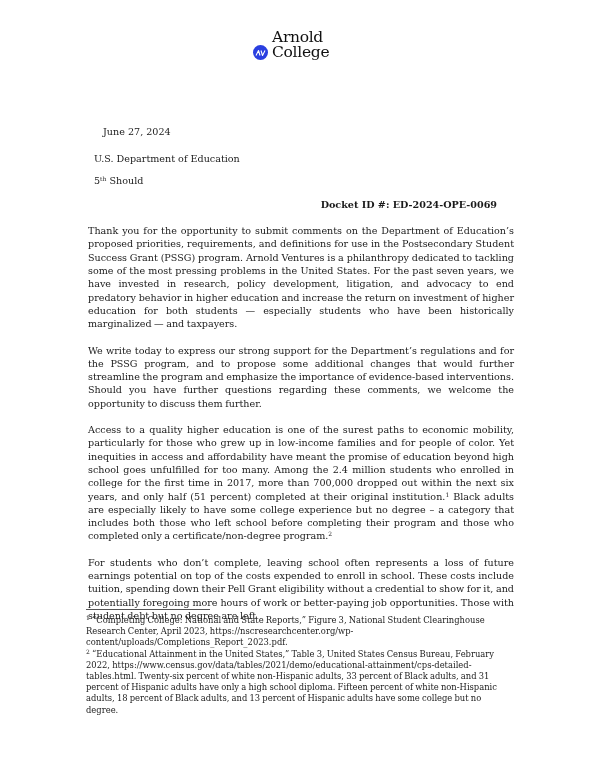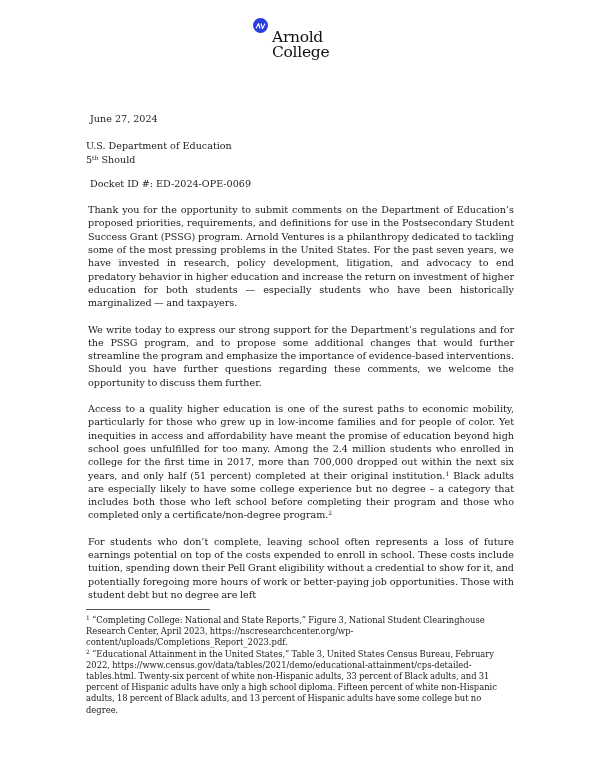--- a/index.html
+++ b/index.html
@@ -1,28 +1,28 @@
 <!DOCTYPE html>
 <html><head>
   <meta charset="utf-8">
   <style>
     html, body { margin: 0; padding: 0; background: #ffffff; }
     body { width: 600px; height: 776px; position: relative; overflow: hidden;
            font-family: "DejaVu Serif", "Liberation Serif", serif; color: #1a1a1a; }
     .page { position: absolute; left: 0; top: 0; width: 600px; height: 776px; }
-    .logo { position: absolute; left: 253px; top: 30px; display: flex; align-items: flex-start; }
+    .logo { position: absolute; left: 253px; top: 30px; display: flex; align-items: flex-end; }
     .logo-mark { width: 15px; height: 15px; border-radius: 50%; background: #2a3fe0;
                  display: flex; align-items: center; justify-content: center; margin-right: 4px; margin-top: -12px; }
     .logo-mark svg { width: 11px; height: 8px; }
     .logo-text { font-family: "DejaVu Serif", serif; font-size: 15.5px; line-height: 15px; color: #111; letter-spacing: -0.3px; }
     .content { position: absolute; left: 86px; top: 108px; width: 428px; font-size: 9.6px; line-height: 13.3px; }
-    .block { margin: 4px; }
+    .block { margin: 17px; }
     .date { margin-bottom: 14px; }
-    .address p { margin: 0; }
-    .docket { font-weight: normal; margin-top: 11px; margin-bottom: 13px; }
+    .address p { margin: 8px; }
+    .docket { font-weight: bold; margin-top: 11px; margin-bottom: 13px; text-align: right; }
     .salute { margin-bottom: 13px; }
     .para { text-align: justify; margin: 0 0 13px 2px; word-spacing: -0.5px; }
     sup { font-size: 6px; line-height: 0; vertical-align: 3px; }
     .rule { position: absolute; left: 86px; top: 609px; width: 124px; height: 1px; background: #555; }
     .footnotes { position: absolute; left: 86px; top: 615px; width: 428px; font-size: 8.4px; line-height: 11.2px; word-spacing: -0.5px; }
     .footnotes p { margin: 0; }
   </style>
 </head>
 <body>
 

